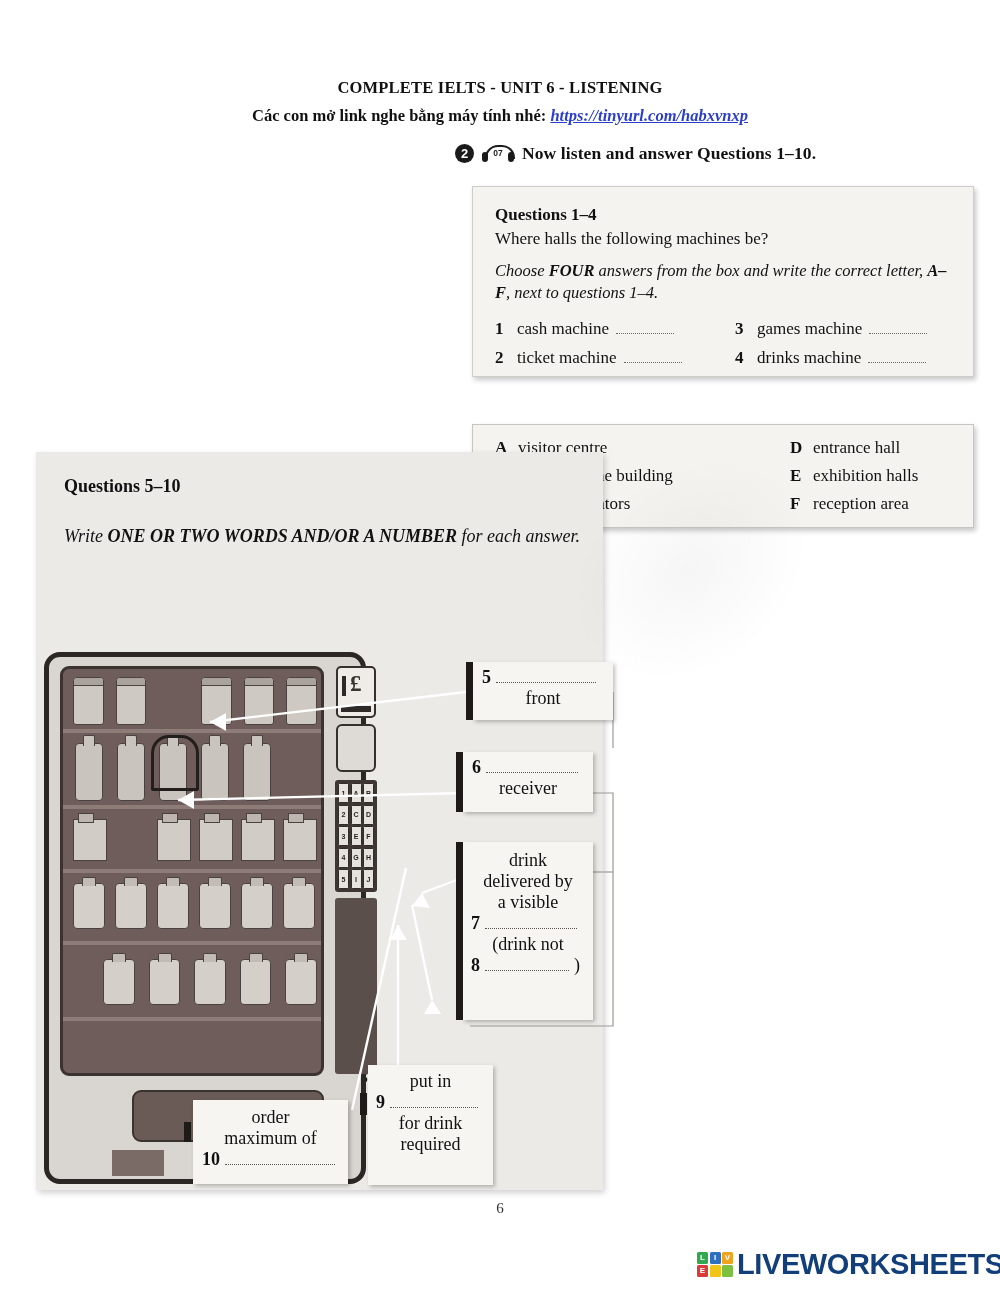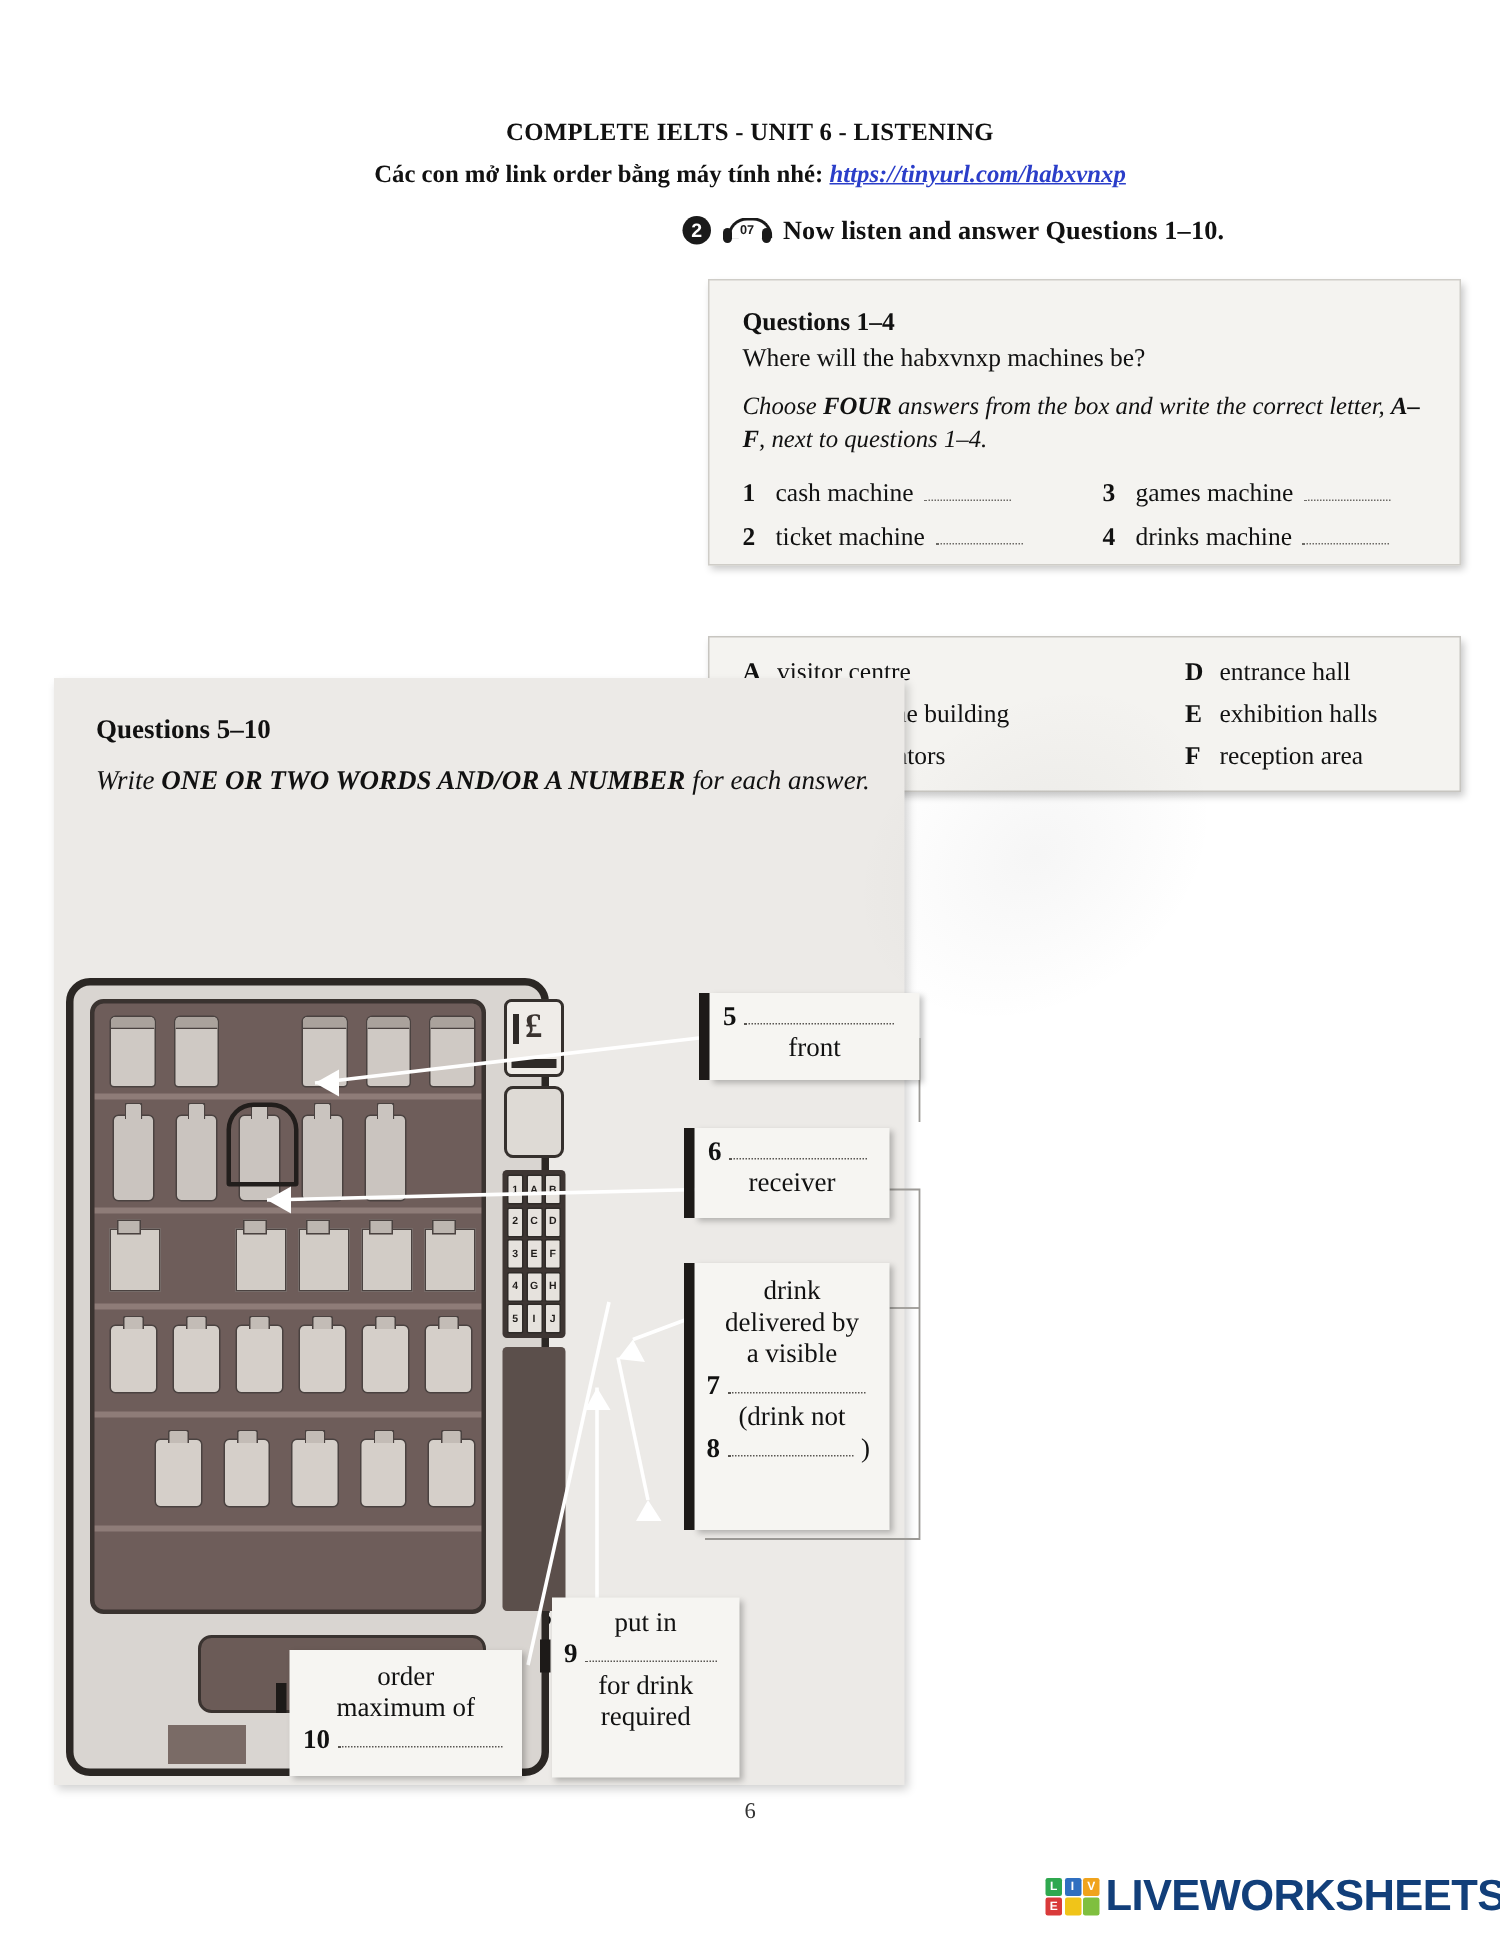--- a/index.html
+++ b/index.html
@@ -68,21 +68,21 @@
   .afitem{display:flex;align-items:baseline;font-size:17px;}
   .afitem .l{font-weight:bold;width:23px;flex:none;}
 
   
   .panel510{
     position:absolute;left:36px;top:452px;width:567px;height:738px;
     background:#eceae7;
     box-shadow:2px 3px 6px rgba(0,0,0,.18);
   }
   .p510in{position:absolute;left:28px;top:24px;right:16px;}
-  .q510title{font-weight:bold;font-size:18px;margin-bottom:12px;}
+  .q510title{font-weight:bold;font-size:18px;margin-bottom:28px;}
   .q510sub{font-style:italic;font-size:18px;margin-bottom:12px;}
   .q510write{font-style:italic;font-size:18px;line-height:1.28;}
   .q510write b{font-weight:bold;font-style:italic;}
   .diagtitle{
     position:absolute;left:118px;top:616px;font-weight:bold;font-size:17px;
     letter-spacing:.3px;
   }
 
   
   .vm{position:absolute;left:44px;top:652px;width:322px;height:532px;}
@@ -186,39 +186,39 @@
   }
 </style>
 </head>
 <body>
 
 <div class="page">
 
   <div class="hdr">
     <div class="l1">COMPLETE IELTS - UNIT 6 - LISTENING</div>
     <div class="l2">
-      <span>Các con mở link order bằng máy tính nhé:</span>
+      <span>Các con mở link nghe bằng máy tính nhé:</span>
       <span class="link">https://tinyurl.com/habxvnxp</span>
     </div>
   </div>
 
   <div class="nowline">
     <span class="circnum">2</span>
     <span class="hp">
       <span class="band"></span>
         <span class="cupL"></span>
         <span class="cupR"></span>
       <span class="tnum">07</span>
     </span>
     <span class="nowtxt">Now listen and answer Questions 1–10.</span>
   </div>
 
   <div class="card14">
     <div class="q14title">Questions 1–4</div>
-    <div class="q14ask">Where will the habxvnxp machines be?</div>
+    <div class="q14ask">Where halls the following machines be?</div>
     <div class="q14instr">
       <span>Choose </span><b>FOUR</b><span> answers from the box and write the correct letter, </span><b>A–F</b><span>, next to questions 1–4.</span>
     </div>
     <div class="qgrid">
       <div class="qitem">
         <span class="n">1</span>
         <span>cash machine</span>
         <span class="qdots"></span>
       </div>
       <div class="qitem">

